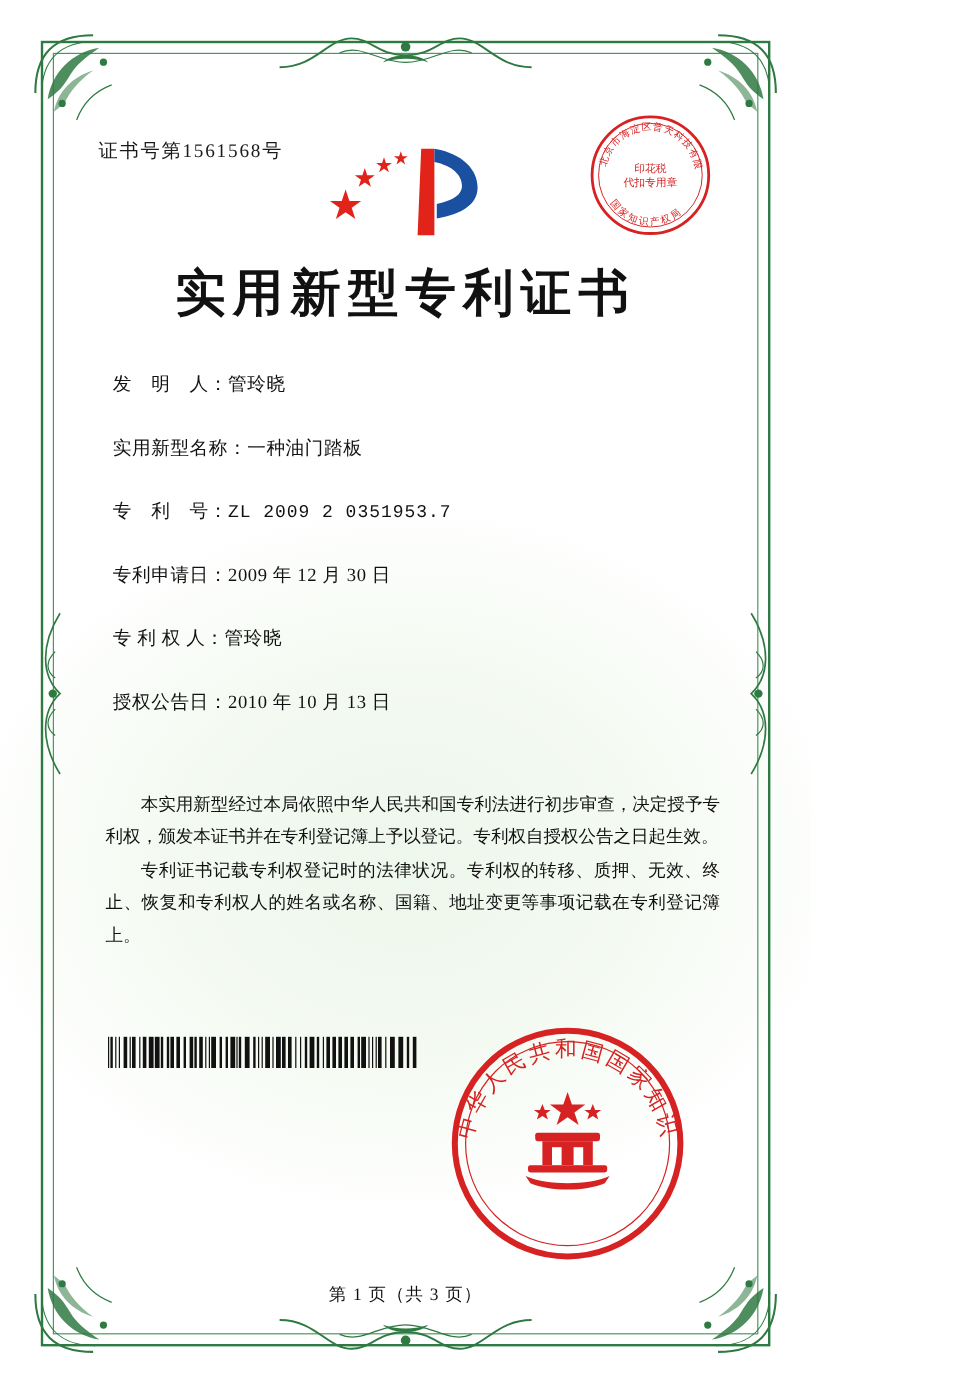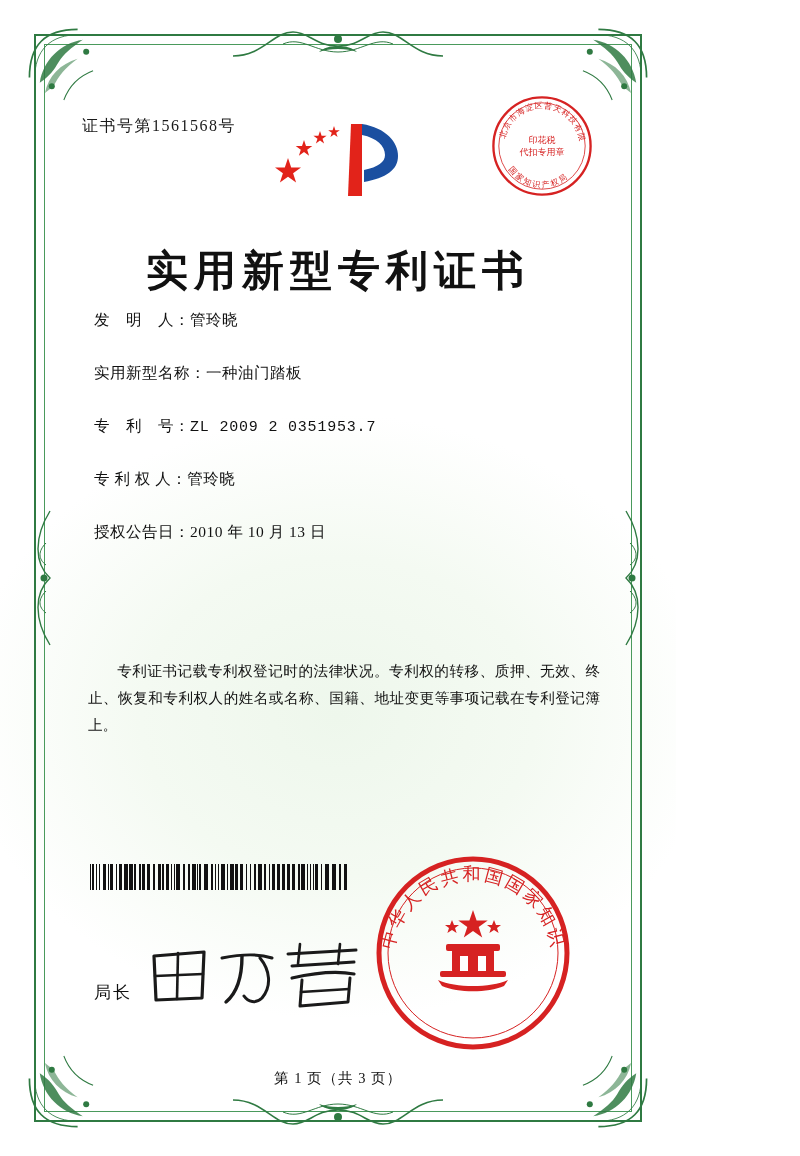--- a/index.html
+++ b/index.html
@@ -127,21 +127,20 @@
     position: absolute;
     left: 0;
     right: 0;
     top: 128px;
     text-align: center;
     font-size: 42px;
     font-weight: bold;
     letter-spacing: 6px;
     color: #111;
     font-family: "DejaVu Serif", "Liberation Serif", serif;
-    margin-top: 27px;
   }
 
   .fields {
     position: absolute;
     left: 24px;
     right: 10px;
     top: 222px;
   }
   .field {
     font-size: 15.5px;
@@ -368,28 +367,32 @@
       <div class="field">
         <span class="lbl">发　明　人：</span><span class="val">管玲晓</span>
       </div>
       <div class="field">
         <span class="lbl">实用新型名称：</span><span class="val">一种油门踏板</span>
       </div>
       <div class="field mono">
         <span class="lbl">专　利　号：</span><span class="val">ZL 2009 2 0351953.7</span>
       </div>
       <div class="field">
+        <span class="lbl">专利申请日：</span><span class="val">2009 年 12 月 30 日</span>
+      </div>
+      <div class="field">
         <span class="lbl">专 利 权 人：</span><span class="val">管玲晓</span>
       </div>
       <div class="field">
         <span class="lbl">授权公告日：</span><span class="val">2010 年 10 月 13 日</span>
       </div>
     </div>
 
     <div class="body-text">
+      <p>本实用新型经过本局依照中华人民共和国专利法进行初步审查，决定授予专利权，颁发本证书并在专利登记簿上予以登记。专利权自授权公告之日起生效。</p>
       <p>专利证书记载专利权登记时的法律状况。专利权的转移、质押、无效、终止、恢复和专利权人的姓名或名称、国籍、地址变更等事项记载在专利登记簿上。</p>
     </div>
 
     <div class="barcode">
         <i style="width: 1px; margin-right: 1px;"></i>
         <i style="width: 2px; margin-right: 2px;"></i>
         <i style="width: 1px; margin-right: 2px;"></i>
         <i style="width: 1px; margin-right: 3px;"></i>
         <i style="width: 3px; margin-right: 2px;"></i>
         <i style="width: 1px; margin-right: 1px;"></i>
@@ -440,43 +443,20 @@
         <i style="width: 1px; margin-right: 2px;"></i>
         <i style="width: 1px; margin-right: 1px;"></i>
         <i style="width: 3px; margin-right: 3px;"></i>
         <i style="width: 1px; margin-right: 3px;"></i>
         <i style="width: 4px; margin-right: 3px;"></i>
         <i style="width: 4px; margin-right: 3px;"></i>
         <i style="width: 2px; margin-right: 3px;"></i>
         <i style="width: 3px; margin-right: 1px;"></i>
       </div>
 
-    <div class="sign-row">
-      <div class="sign-label">局长</div>
-      <div class="signature">
-        <svg viewBox="0 0 230 70" fill="none" stroke="currentColor" stroke-width="3.2" stroke-linecap="round" stroke-linejoin="round">
-
-          <path d="M12 16 L62 12 L60 58 L14 60 Z"></path>
-          <path d="M36 13 L35 59" stroke-width="2.6"></path>
-          <path d="M13 36 L61 34" stroke-width="2.6"></path>
-
-          <path d="M80 18 C100 14 118 14 130 18" stroke-width="3"></path>
-          <path d="M100 16 C100 36 96 52 84 62" stroke-width="3.4"></path>
-          <path d="M118 18 C128 30 130 46 120 58 C114 64 106 62 102 56" stroke-width="3"></path>
-
-          <path d="M146 14 L214 10" stroke-width="3"></path>
-          <path d="M158 4 L156 24" stroke-width="2.6"></path>
-          <path d="M198 4 L196 24" stroke-width="2.6"></path>
-          <path d="M150 26 L212 22" stroke-width="3"></path>
-          <path d="M150 38 C172 33 196 31 212 34" stroke-width="3.2"></path>
-          <path d="M160 40 L158 66 L206 62 L208 38" stroke-width="3"></path>
-          <path d="M159 52 L207 49" stroke-width="2.6"></path>
-        </svg>
-      </div>
-    </div>
 
     <div class="seal-big">
       <svg viewBox="0 0 210 210">
         <circle cx="105" cy="105" r="94" fill="none" stroke="#d62222" stroke-width="5"></circle>
         <circle cx="105" cy="105" r="85" fill="none" stroke="#d62222" stroke-width="1"></circle>
         <path id="bigArc" d="M 25 112 A 80 80 0 1 1 185 112" fill="none"></path>
         <text font-size="18" fill="#d62222" font-family="'Liberation Serif', serif" letter-spacing="3">
           <textPath href="#bigArc" startOffset="4%">中华人民共和国国家知识产权局</textPath>
         </text>
 

